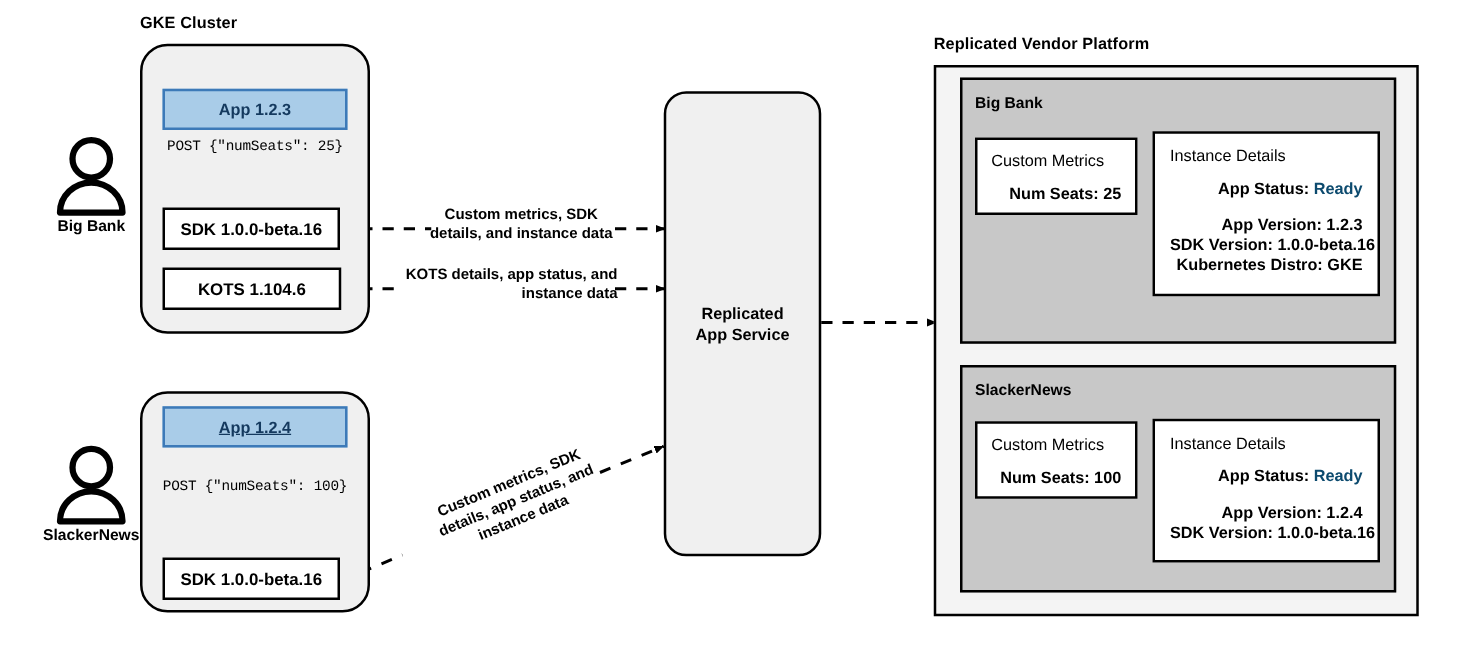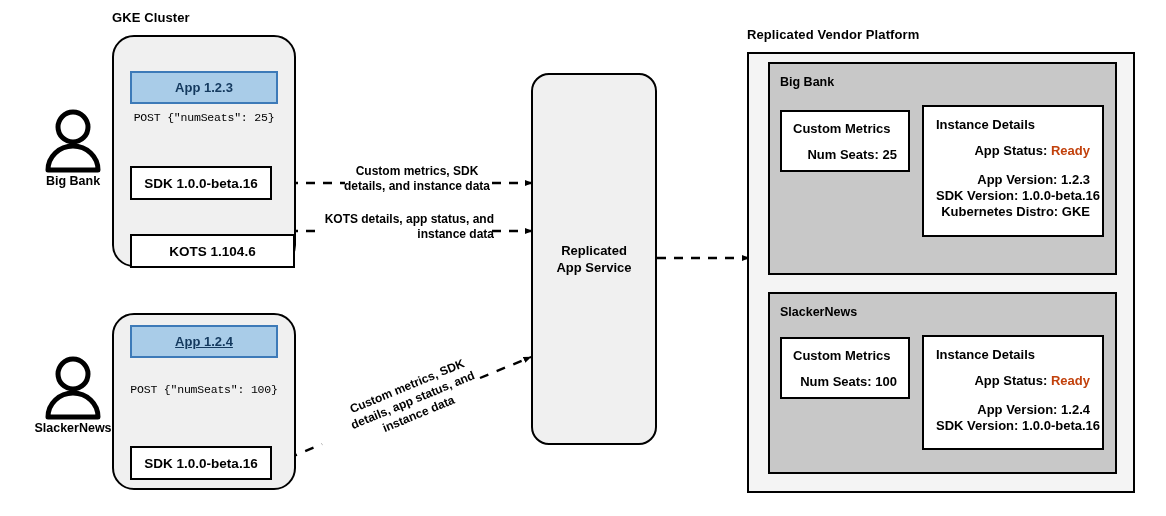--- a/index.html
+++ b/index.html
@@ -105,32 +105,32 @@
     font-size: 12.5px;
     font-weight: bold;
   }
   .card {
     background: #ffffff;
     border: 2px solid #000000;
     box-sizing: border-box;
   }
   .card-title {
     font-size: 13px;
-    font-weight: bold;
+    font-weight: normal;
     margin: 0;
   }
   .card-line {
     font-size: 13px;
     font-weight: bold;
     margin: 0;
     line-height: 16px;
     white-space: nowrap;
     text-align: right;
   }
-  .status-ready { color: #c2410c; }
+  .status-ready { color: #0c4a6e; }
   .gap-sm { height: 11px; }
   .gap-md { height: 13px; }
 
   
   .edge-label {
     font-size: 12px;
     font-weight: bold;
     text-align: center;
     line-height: 14.5px;
   }
@@ -211,21 +211,21 @@
   <div class="abs title" style="left:112px; top:10px; width:184px;">GKE Cluster</div>
 
   <div class="abs cluster" style="left:112px; top:35px; width:184px; height:232px;"></div>
 
   <div class="abs app-box" style="left:130px; top:55px; width:148px; height:33px;margin-top:16px;">App 1.2.3</div>
 
   <div class="abs mono" style="left:112px; top:111px; width:184px;">POST {"numSeats": 25}</div>
 
   <div class="abs comp-box" style="left:130px; top:166px; width:142px; height:34px;">SDK 1.0.0-beta.16</div>
 
-  <div class="abs comp-box" style="left:130px; top:214px; width:165px; height:34px;margin-top:20px;">KOTS 1.104.6</div>
+  <div class="abs comp-box" style="left:130px; top:214px; width:143px; height:34px;">KOTS 1.104.6</div>
 
 
   <div class="abs cluster" style="left:112px; top:313px; width:184px; height:177px;"></div>
 
   <div class="abs app-box" style="left:130px; top:325px; width:148px; height:33px;text-decoration:underline;">App 1.2.4</div>
 
   <div class="abs mono" style="left:104px; top:383px; width:200px;">POST {"numSeats": 100}</div>
 
   <div class="abs comp-box" style="left:130px; top:446px; width:142px; height:34px;">SDK 1.0.0-beta.16</div>
 

